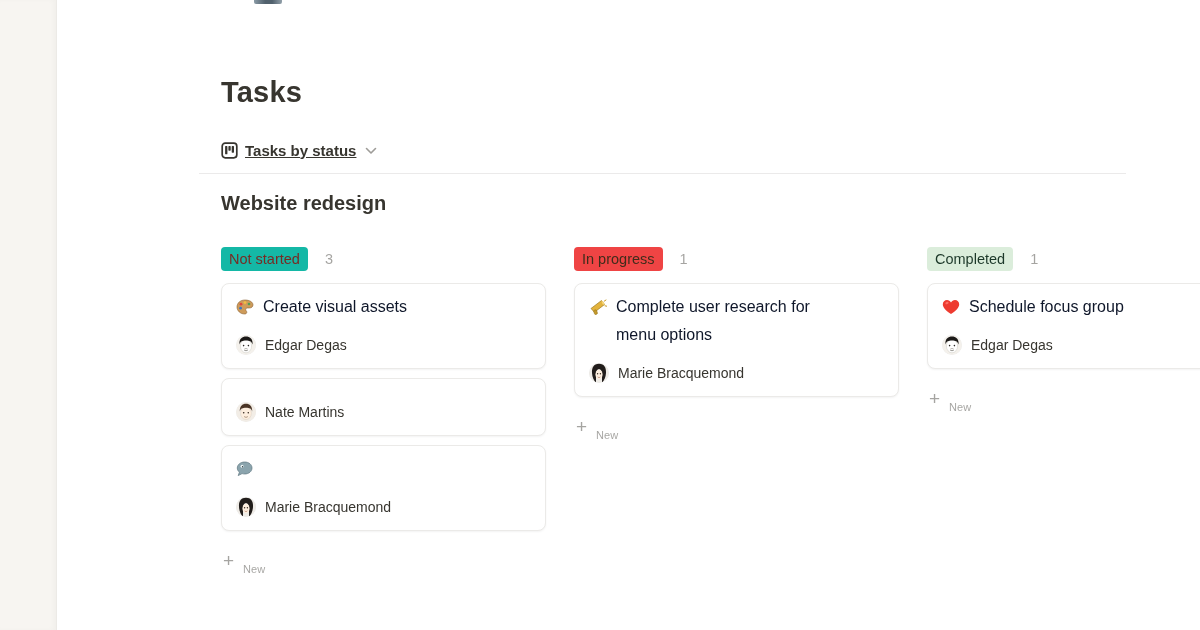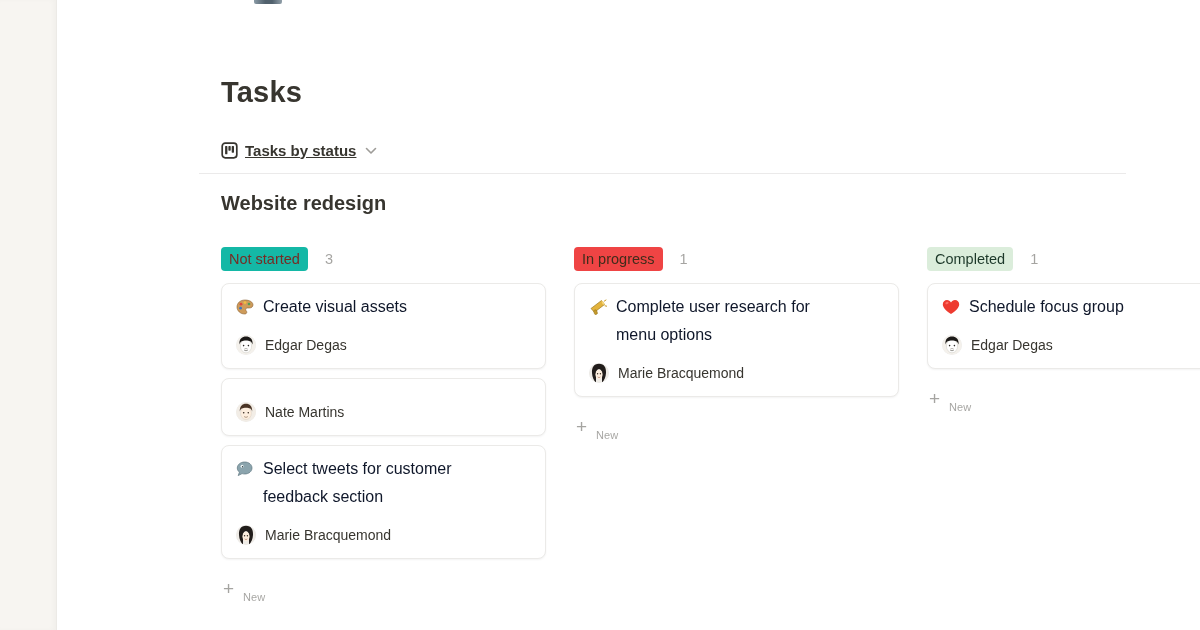--- a/index.html
+++ b/index.html
@@ -257,21 +257,20 @@
 
   <div class="card">
     <div class="card-title-row">
       <span class="card-icon-slot">
                   <svg width="17" height="16" viewBox="0 0 17 16">
     <path d="M8.7 1 C13 1 16 3.7 16 7 C16 10.3 13 13 8.7 13 C7.8 13 6.9 12.9 6.1 12.6 L2.2 14.6 L3.4 11.2 C2 10.1 1.3 8.6 1.3 7 C1.3 3.7 4.4 1 8.7 1 Z" fill="#8ba4ad" stroke="#5f7781" stroke-width="0.7"></path>
     <circle cx="6.1" cy="5.3" r="1.5" fill="#eef4f5"></circle>
     <circle cx="6.6" cy="5.7" r="0.7" fill="#2c3a40"></circle>
   </svg>
                 </span>
-      <span class="card-title">Select tweets for customer feedback section</span>
     </div>
     <div class="person-row">
       <span class="avatar-slot"><svg width="20" height="20" viewBox="0 0 20 20">
     <circle cx="10" cy="10" r="10" fill="#efece7"></circle>
     <path d="M10 0.8 C4.6 0.8 2.6 5 3 10 C3.3 14 4.6 17.6 7 19.4 L7 11.6 C7 7.6 8.2 6.2 10 6.2 C11.8 6.2 13 7.6 13 11.6 L13 19.4 C15.4 17.6 16.7 14 17 10 C17.4 5 15.4 0.8 10 0.8 Z" fill="#211d1b"></path>
     <ellipse cx="10" cy="11.4" rx="3.6" ry="4.6" fill="#fdeede"></ellipse>
     <circle cx="8.6" cy="10.8" r="0.7" fill="#33291f"></circle>
     <circle cx="11.4" cy="10.8" r="0.7" fill="#33291f"></circle>
     <path d="M9 14.2 C9.6 14.7 10.4 14.7 11 14.2" fill="none" stroke="#a5705c" stroke-width="0.7" stroke-linecap="round"></path>
   </svg></span>

